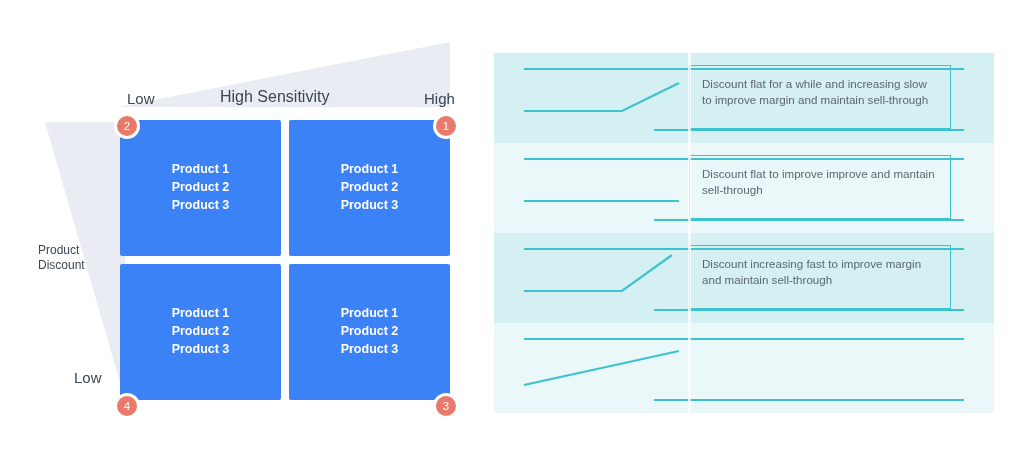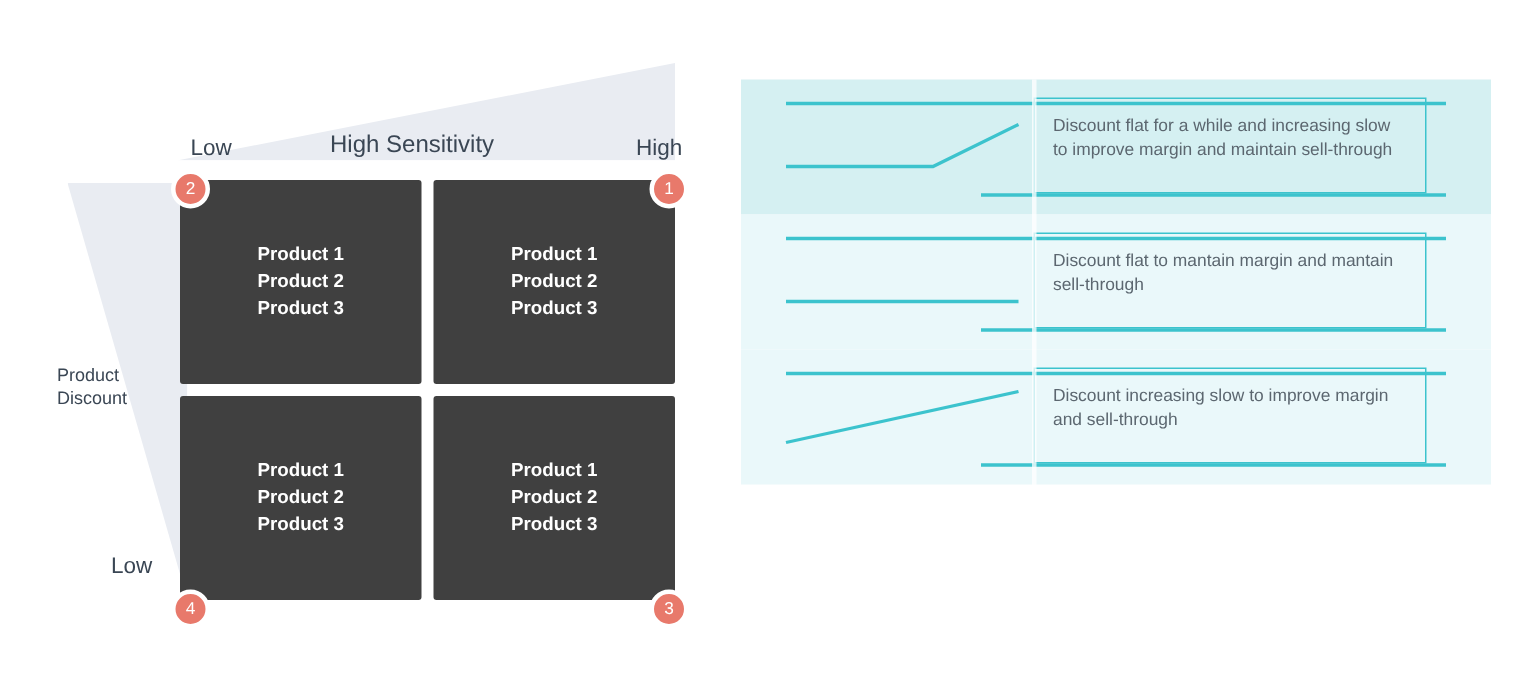--- a/index.html
+++ b/index.html
@@ -63,21 +63,21 @@
   #quadrant-grid {
     position: absolute;
     left: 120px; top: 120px;
     width: 330px; height: 280px;
     display: grid;
     grid-template-columns: 1fr 1fr;
     grid-template-rows: 1fr 1fr;
     gap: 8px;
   }
   .quadrant {
-    background: #404040;
+    background: #3b82f6;
     border-radius: 2px;
     display: flex;
     flex-direction: column;
     align-items: center;
     justify-content: center;
   }
   .quadrant .product {
     color: #ffffff;
     font-size: 12.5px;
     line-height: 1.42;
@@ -207,30 +207,37 @@
     </div>
   </div>
 
   <div class="scenario-row shade-light">
     <svg class="spark" viewBox="0 0 500 90" preserveAspectRatio="none">
       <path d="M30 16 H470" stroke="#3CC3CD" stroke-width="2.2" fill="none"></path>
       <path d="M30 58 H185" stroke="#3CC3CD" stroke-width="2.2" fill="none"></path>
       <path d="M160 77 H470" stroke="#3CC3CD" stroke-width="2.2" fill="none"></path>
     </svg>
     <div class="callout">
-      <span>Discount flat to mantain margin and mantain sell-through</span>
-    </div>
-  </div>
-
+      <span>Discount flat to improve improve and mantain sell-through</span>
+    </div>
+  </div>
+
+  <div class="scenario-row shade-dark">
+    <svg class="spark" viewBox="0 0 500 90" preserveAspectRatio="none">
+      <path d="M30 16 H470" stroke="#3CC3CD" stroke-width="2.2" fill="none"></path>
+      <path d="M30 58 H128 L178 22" stroke="#3CC3CD" stroke-width="2.2" fill="none"></path>
+      <path d="M160 77 H470" stroke="#3CC3CD" stroke-width="2.2" fill="none"></path>
+    </svg>
+    <div class="callout">
+      <span>Discount increasing fast to improve margin and maintain sell-through</span>
+    </div>
+  </div>
 
   <div class="scenario-row shade-light">
     <svg class="spark" viewBox="0 0 500 90" preserveAspectRatio="none">
       <path d="M30 16 H470" stroke="#3CC3CD" stroke-width="2.2" fill="none"></path>
       <path d="M30 62 L185 28" stroke="#3CC3CD" stroke-width="2.2" fill="none"></path>
       <path d="M160 77 H470" stroke="#3CC3CD" stroke-width="2.2" fill="none"></path>
     </svg>
-    <div class="callout">
-      <span>Discount increasing slow to improve margin and sell-through</span>
-    </div>
   </div>
 
   <div id="divider-vertical"></div>
 </div>
 
 </body></html>

